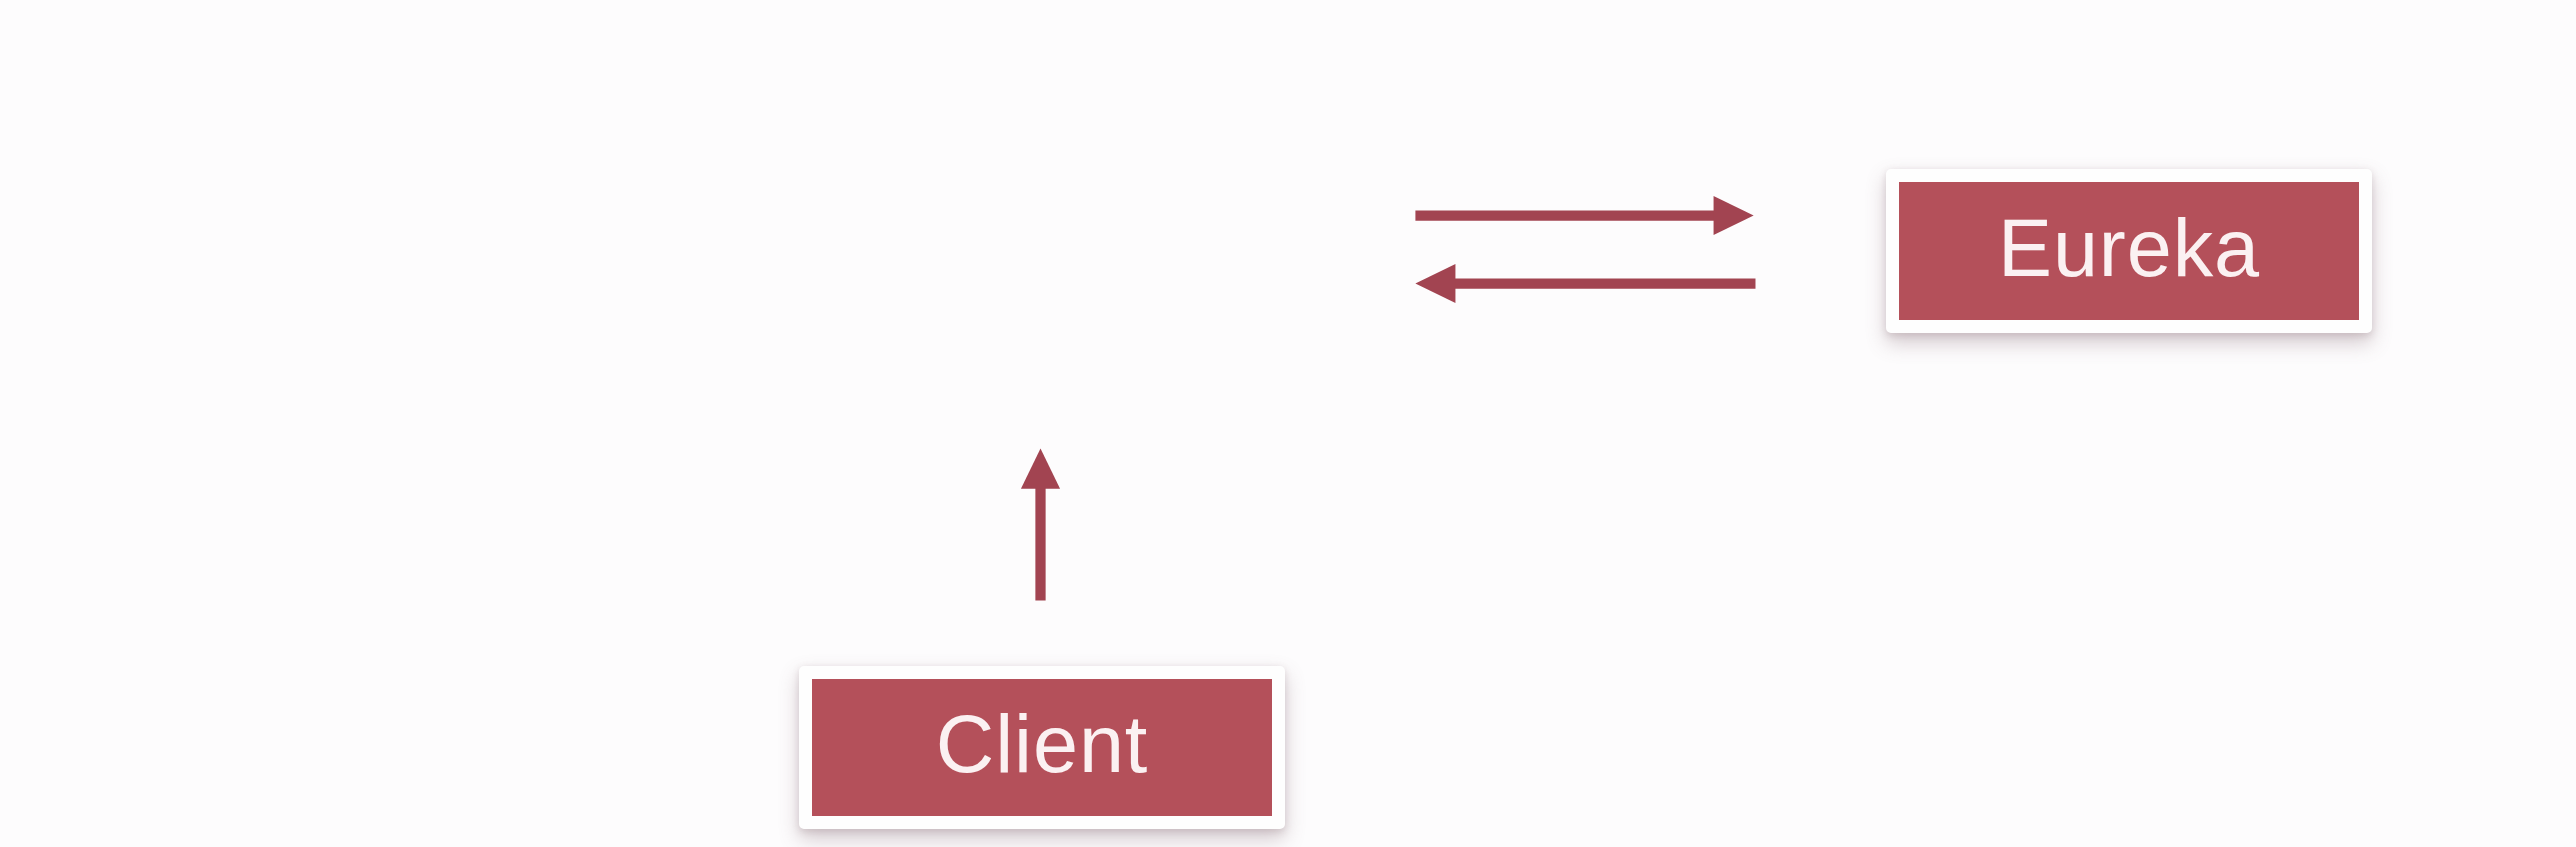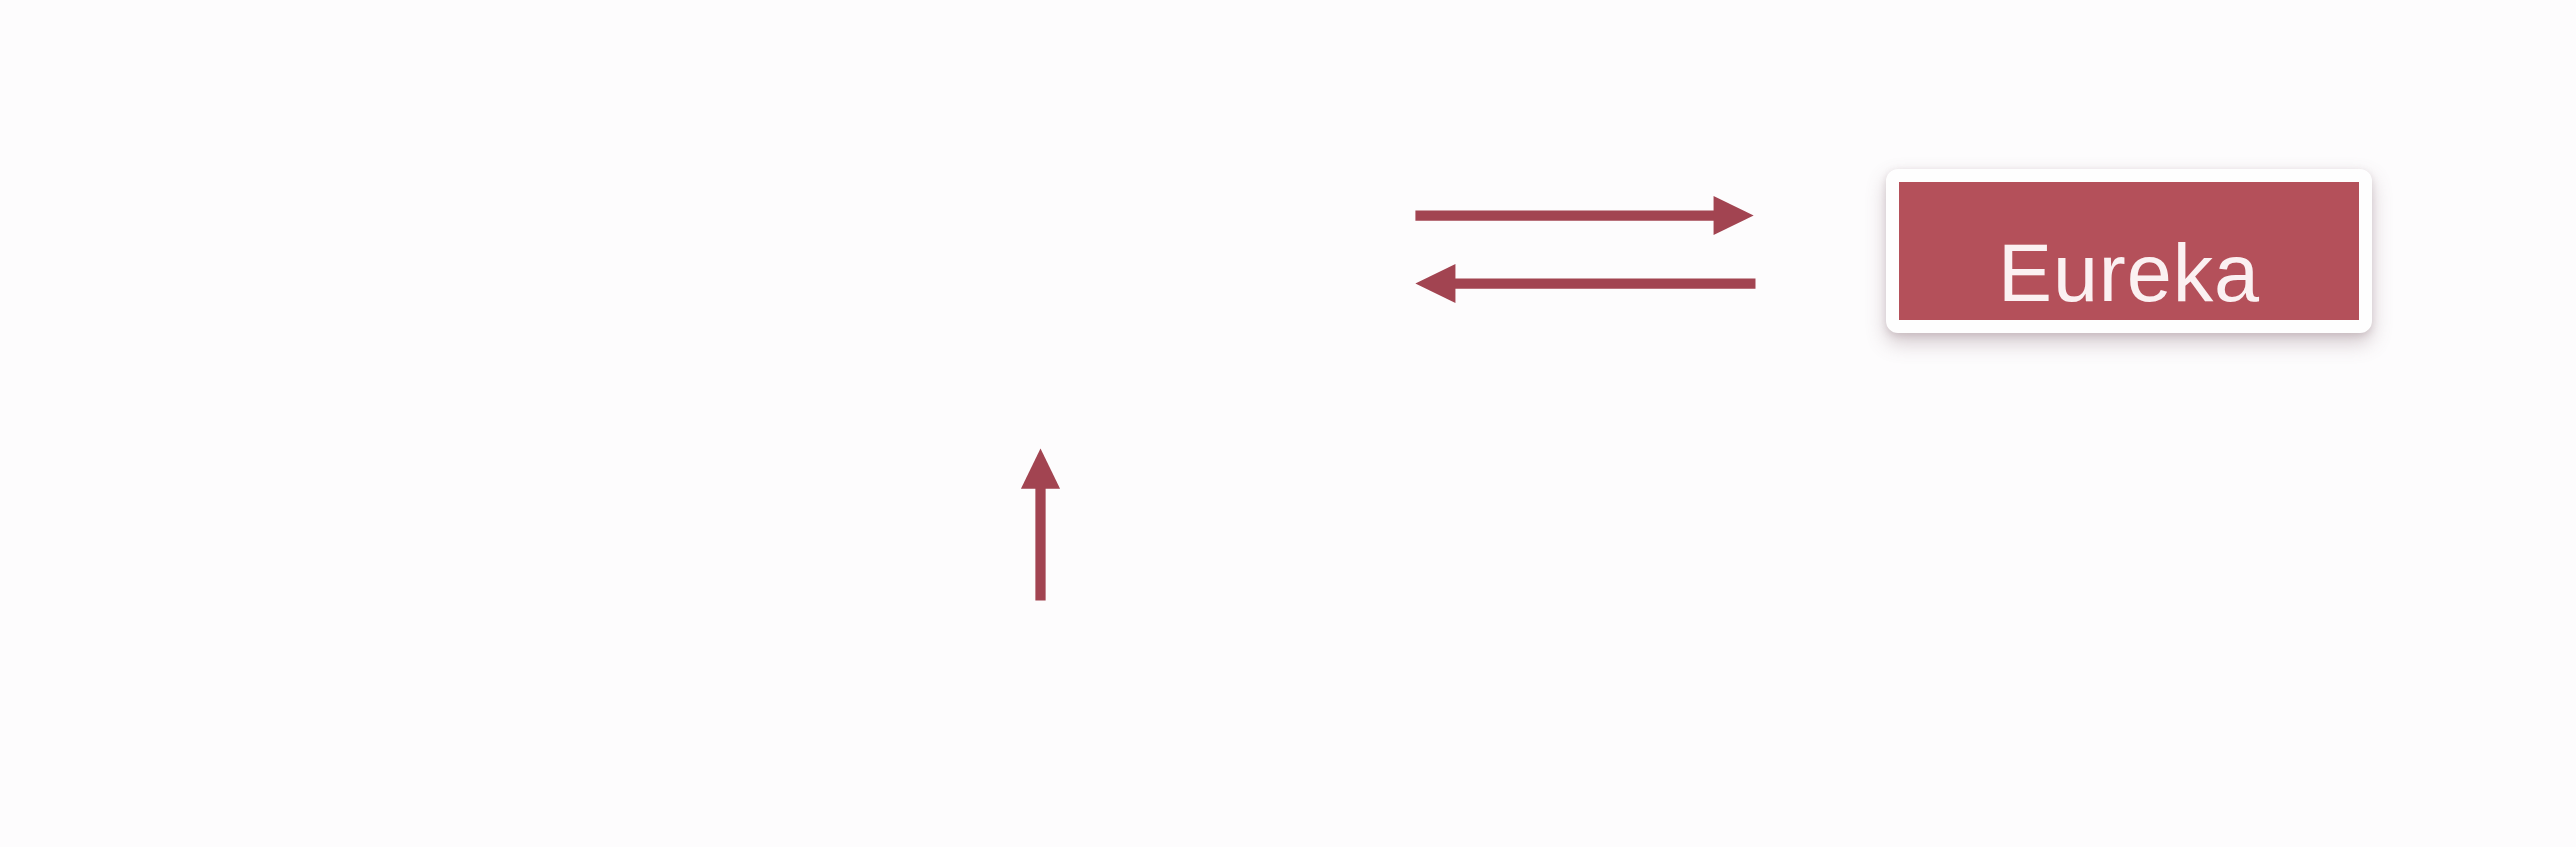--- a/index.html
+++ b/index.html
@@ -16,24 +16,24 @@
   }
   .diagram-canvas {
     position: absolute;
     inset: 0;
   }
   .node {
     position: absolute;
     box-sizing: border-box;
     background: var(--node-fill, #b4505a);
     border: 13px solid var(--node-border, #fefefe);
-    border-radius: 12px;
+    border-radius: 5px;
     box-shadow: 0 9.4px 20.7px rgba(120, 90, 100, 0.30), 0 2.8px 7.5px rgba(120, 90, 100, 0.18);
     display: flex;
-    align-items: flex-end;
+    align-items: center;
     justify-content: center;
   }
   .node-label {
     color: var(--node-text, #fbf1f2);
     font-size: 81px;
     font-weight: 400;
     letter-spacing: 0.9px;
     line-height: 1;
     padding-bottom: 5.6px;
     user-select: none;
@@ -84,15 +84,18 @@
 
   <svg class="arrow arrow-client-up" width="41" height="154" viewBox="0 0 44 164">
     <line class="arrow-shaft" x1="22" y1="163" x2="22" y2="42"></line>
     <polygon class="arrow-head" points="1,43 22,0 43,43"></polygon>
   </svg>
 
   <div class="node node-eureka">
     <span class="node-label">Eureka</span>
   </div>
 
+  <div class="node node-client">
+    <span class="node-label">Client</span>
+  </div>
 
 </div>
 
 
 </body></html>

